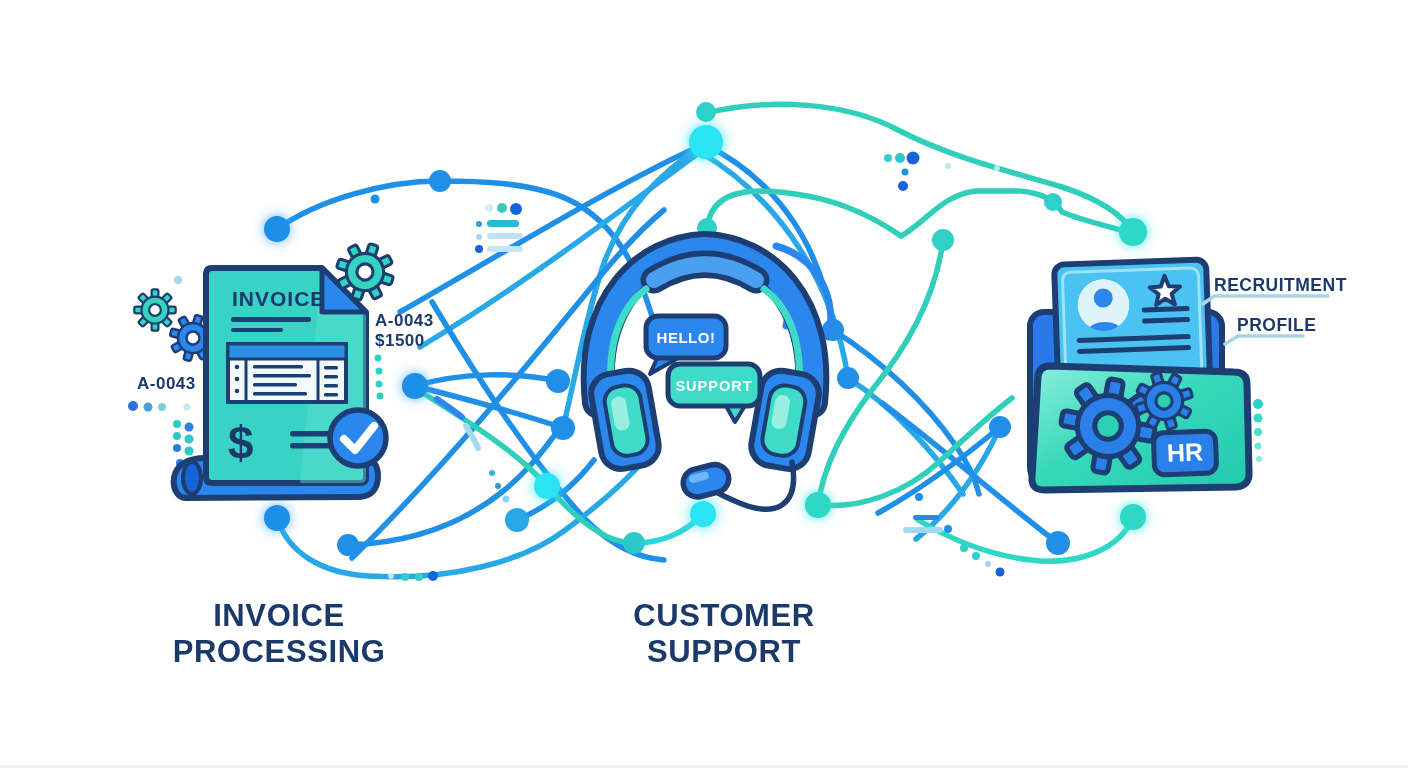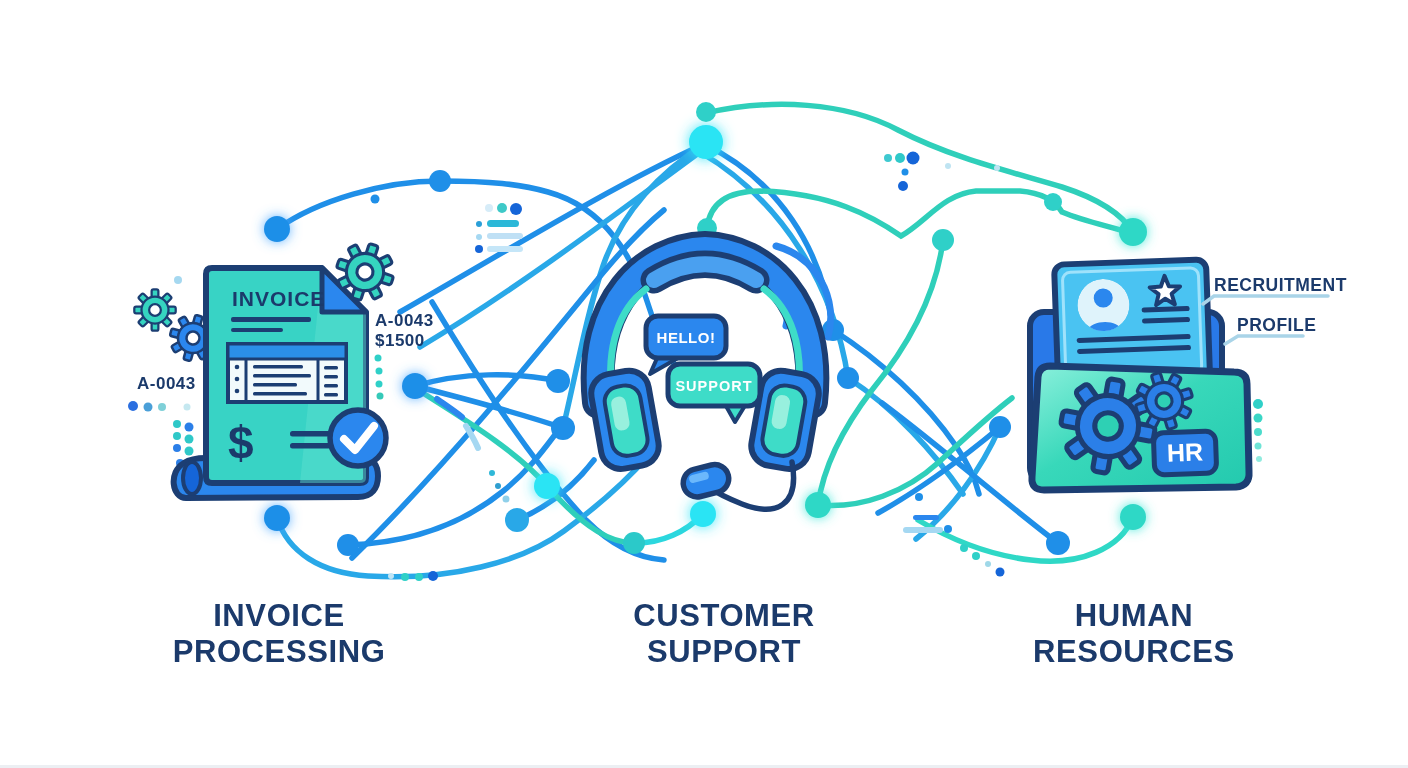--- a/index.html
+++ b/index.html
@@ -275,17 +275,15 @@
     <text x="1237" y="331" font-size="17.5" letter-spacing="0.5" fill="#1b3a6b">PROFILE</text>
     <path d="M 1225 344 L 1238 336 L 1303 336" fill="none" stroke="#a9d4e8" stroke-width="3.5" stroke-linecap="round"></path>
   </g>
 </svg>
 
 
 <div class="big-title" style="left:279px">INVOICE
 PROCESSING</div>
 <div class="big-title" style="left:724px">CUSTOMER
 SUPPORT</div>
-<div class="big-title" style="left:1134px">HUMAN
-RESOURCES</div>
 
 <div class="bottom-edge"></div>
 </div>
 
 </body></html>

